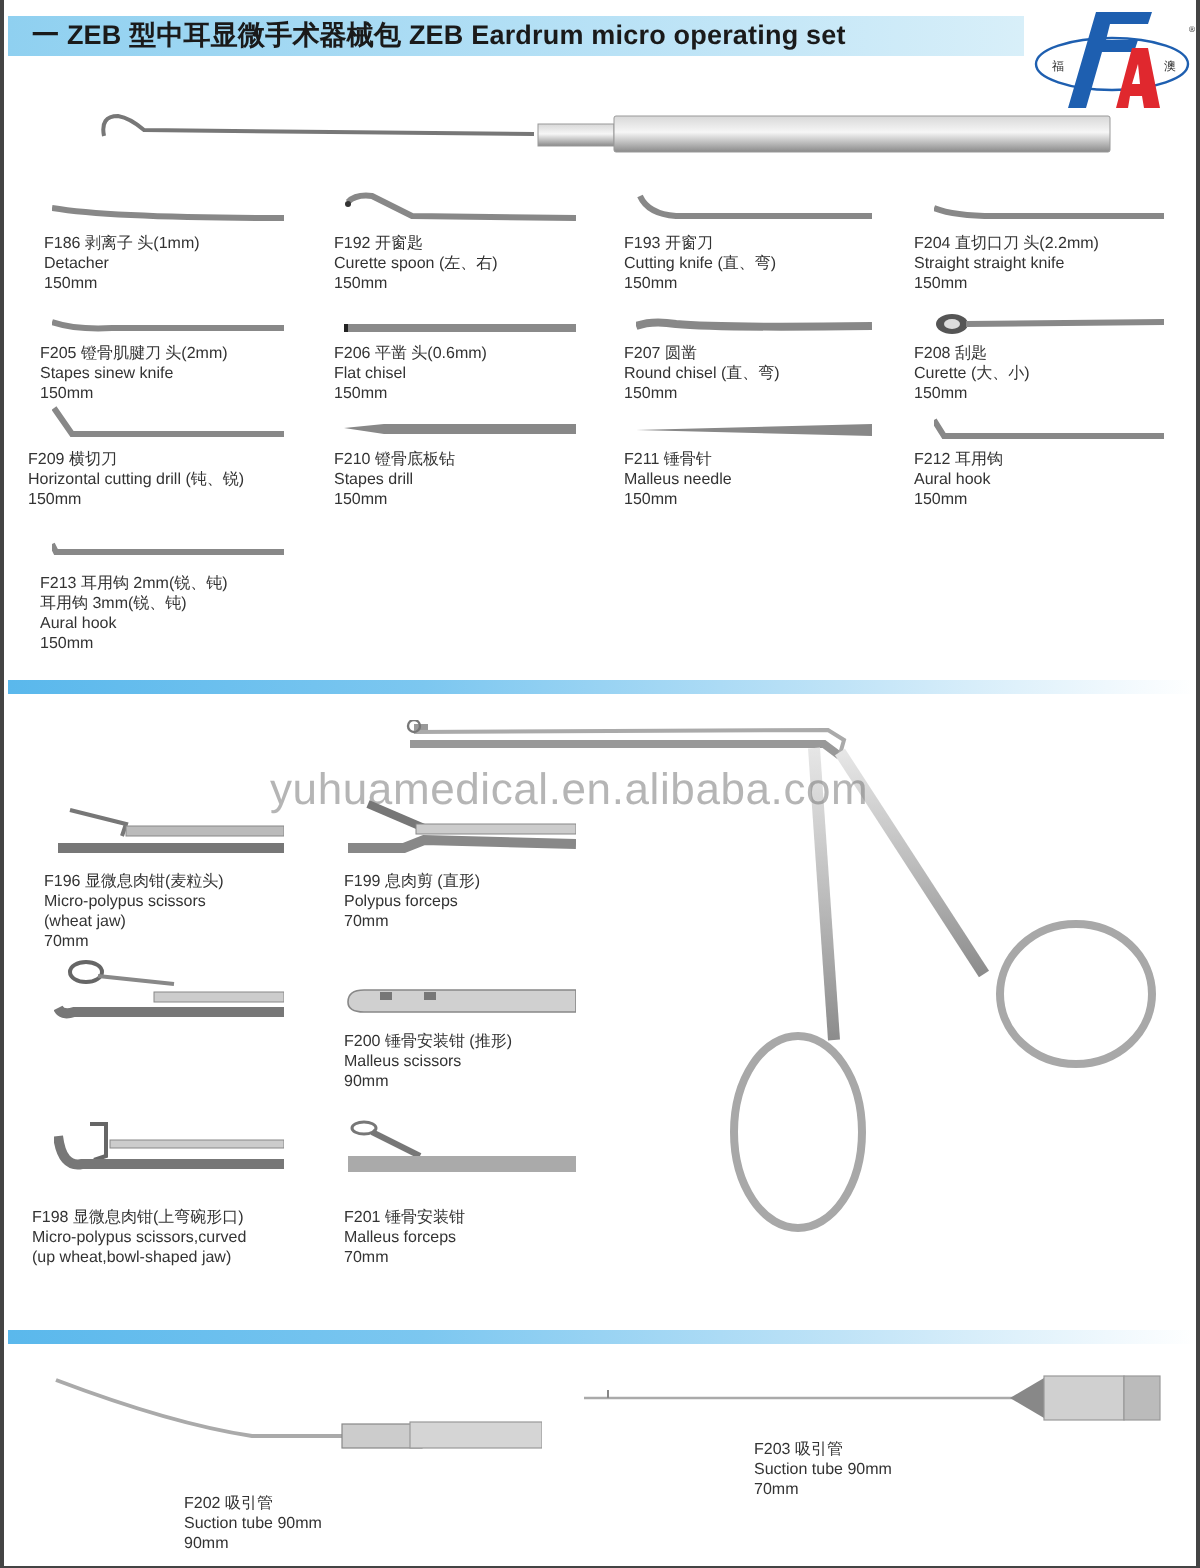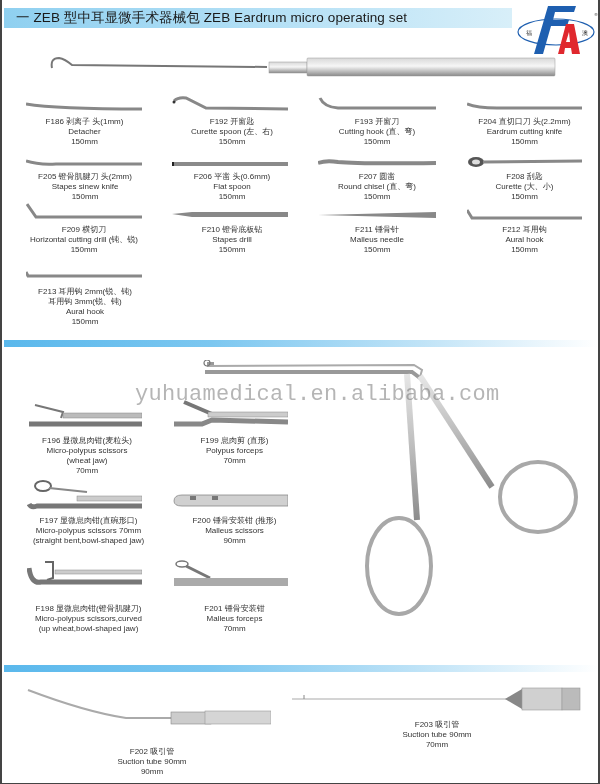--- a/index.html
+++ b/index.html
@@ -2,30 +2,30 @@
 <html><head>
 <meta charset="utf-8">
 <style>
   * { box-sizing: border-box; margin: 0; padding: 0; }
   html, body { width: 600px; height: 784px; background: #ffffff; overflow: hidden; }
   body { font-family: "Liberation Sans", "DejaVu Sans", sans-serif; color: #2a2a2a; position: relative; }
   .page { position: absolute; left: 0; top: 0; width: 600px; height: 784px; background: #fff;
           border-left: 2px solid #444; border-right: 2px solid #444; border-bottom: 1px solid #444; }
   .title-bar { position: absolute; left: 2px; top: 8px; width: 508px; height: 20px;
                background: linear-gradient(to right, #8fd0f0 0%, #b9e2f6 60%, #d8eff9 100%); }
-  .title-text { position: absolute; left: 12px; top: 1px; font-size: 13.5px; font-weight: normal; color: #1a1a1a;
+  .title-text { position: absolute; left: 12px; top: 1px; font-size: 13.5px; font-weight: bold; color: #1a1a1a;
                 white-space: nowrap; letter-spacing: 0.1px; }
   .logo { position: absolute; left: 512px; top: 2px; width: 86px; height: 56px; }
   .divider { position: absolute; left: 2px; height: 7px; width: 594px;
              background: linear-gradient(to right, #5ab8ec 0%, #7cc7f0 35%, #bfe3f7 70%, rgba(255,255,255,0) 100%); }
   .instr { position: absolute; }
-  .cap { position: absolute; text-align: center; font-size: 8px; line-height: 10px; color: #333; white-space: nowrap; }
+  .cap { position: absolute; text-align: left; font-size: 8px; line-height: 10px; color: #333; white-space: nowrap; }
   .cap span { display: block; }
   .watermark { position: absolute; left: 133px; top: 382px; font-size: 22px; color: rgba(120,120,120,0.55);
-               letter-spacing: 0.3px; white-space: nowrap; font-family: Liberation Mono, monospace; }
+               letter-spacing: 0.3px; white-space: nowrap; font-family: Liberation Sans, sans-serif; }
 </style>
 </head>
 <body>
 
 <div class="page">
 
   <div class="title-bar">
     <div class="title-text">一 ZEB 型中耳显微手术器械包  ZEB Eardrum micro operating set</div>
   </div>
 
@@ -69,49 +69,49 @@
     <span>F192  开窗匙</span>
       <span>Curette spoon (左、右)</span>
       <span>150mm</span>
   </div>
 
   <svg class="instr" style="left:316px;top:97px" width="118" height="16">
       <path d="M2,1 Q6,10 20,11 L118,11" stroke="#888" stroke-width="3" fill="none"></path>
     </svg>
   <div class="cap" style="left:310px;top:117px;width:130px">
     <span>F193  开窗刀</span>
-      <span>Cutting hook (直、弯)</span>
+      <span>Cutting knife (直、弯)</span>
       <span>150mm</span>
   </div>
 
   <svg class="instr" style="left:465px;top:100px" width="115" height="12">
       <path d="M0,4 Q10,8 30,8 L115,8" stroke="#888" stroke-width="3" fill="none"></path>
     </svg>
   <div class="cap" style="left:455px;top:117px;width:135px">
     <span>F204  直切口刀   头(2.2mm)</span>
-      <span>Eardrum cutting knife</span>
+      <span>Straight straight knife</span>
       <span>150mm</span>
   </div>
 
   <svg class="instr" style="left:24px;top:157px" width="116" height="12">
       <path d="M0,4 Q12,8 30,7 L116,7" stroke="#888" stroke-width="3" fill="none"></path>
     </svg>
   <div class="cap" style="left:18px;top:172px;width:130px">
     <span>F205  镫骨肌腱刀  头(2mm)</span>
       <span>Stapes sinew knife</span>
       <span>150mm</span>
   </div>
 
   <svg class="instr" style="left:170px;top:160px" width="116" height="8">
       <rect x="0" y="2" width="116" height="4" fill="#8a8a8a"></rect>
       <rect x="0" y="2" width="2" height="4" fill="#222"></rect>
     </svg>
   <div class="cap" style="left:165px;top:172px;width:130px">
     <span>F206  平凿  头(0.6mm)</span>
-      <span>Flat spoon</span>
+      <span>Flat chisel</span>
       <span>150mm</span>
   </div>
 
   <svg class="instr" style="left:316px;top:157px" width="118" height="12">
       <path d="M0,6 Q8,3 20,5 Q40,7 118,6" stroke="#888" stroke-width="4" fill="none"></path>
     </svg>
   <div class="cap" style="left:310px;top:172px;width:130px">
     <span>F207  圆凿</span>
       <span>Round chisel (直、弯)</span>
       <span>150mm</span>
@@ -217,44 +217,39 @@
       <span>Polypus forceps</span>
       <span>70mm</span>
   </div>
 
   <svg class="instr" style="left:25px;top:478px" width="115" height="32">
       <ellipse cx="16" cy="8" rx="8" ry="5" fill="none" stroke="#666" stroke-width="2"></ellipse>
       <path d="M22,10 L60,14" stroke="#888" stroke-width="2"></path>
       <rect x="50" y="18" width="65" height="5" fill="#ccc" stroke="#888" stroke-width="0.5"></rect>
       <path d="M2,26 Q4,30 10,28 L115,28" stroke="#777" stroke-width="5" fill="none"></path>
     </svg>
-  <div class="cap" style="left:14px;top:516px;width:145px">
-    <span>F197  显微息肉钳(直碗形口)</span>
-      <span>Micro-polypus scissors 70mm</span>
-      <span>(straight bent,bowl-shaped jaw)</span>
-  </div>
 
   <svg class="instr" style="left:170px;top:492px" width="116" height="18">
       <path d="M2,9 Q2,3 10,3 L116,3 L116,14 L10,14 Q2,14 2,9 Z" fill="#d0d0d0" stroke="#888" stroke-width="0.8"></path>
       <rect x="18" y="4" width="6" height="4" fill="#777"></rect>
       <rect x="40" y="4" width="6" height="4" fill="#777"></rect>
     </svg>
   <div class="cap" style="left:170px;top:516px;width:125px">
     <span>F200  锤骨安装钳  (推形)</span>
       <span>Malleus scissors</span>
       <span>90mm</span>
   </div>
 
   <svg class="instr" style="left:25px;top:560px" width="115" height="30">
       <path d="M18,2 L26,2 L26,18 L20,20" stroke="#666" stroke-width="2" fill="none"></path>
       <rect x="28" y="10" width="87" height="4" fill="#ccc" stroke="#888" stroke-width="0.5"></rect>
       <path d="M2,8 Q4,24 14,22 L115,22" stroke="#777" stroke-width="5" fill="none"></path>
     </svg>
   <div class="cap" style="left:14px;top:604px;width:145px">
-    <span>F198  显微息肉钳(镫骨肌腱刀)</span>
+    <span>F198  显微息肉钳(上弯碗形口)</span>
       <span>Micro-polypus scissors,curved</span>
       <span>(up wheat,bowl-shaped jaw)</span>
   </div>
 
   <svg class="instr" style="left:170px;top:560px" width="116" height="30">
       <ellipse cx="10" cy="4" rx="6" ry="3" fill="none" stroke="#777" stroke-width="1.5"></ellipse>
       <path d="M14,6 L38,18" stroke="#777" stroke-width="3"></path>
       <path d="M2,22 L116,22" stroke="#aaa" stroke-width="8"></path>
     </svg>
   <div class="cap" style="left:170px;top:604px;width:125px">

